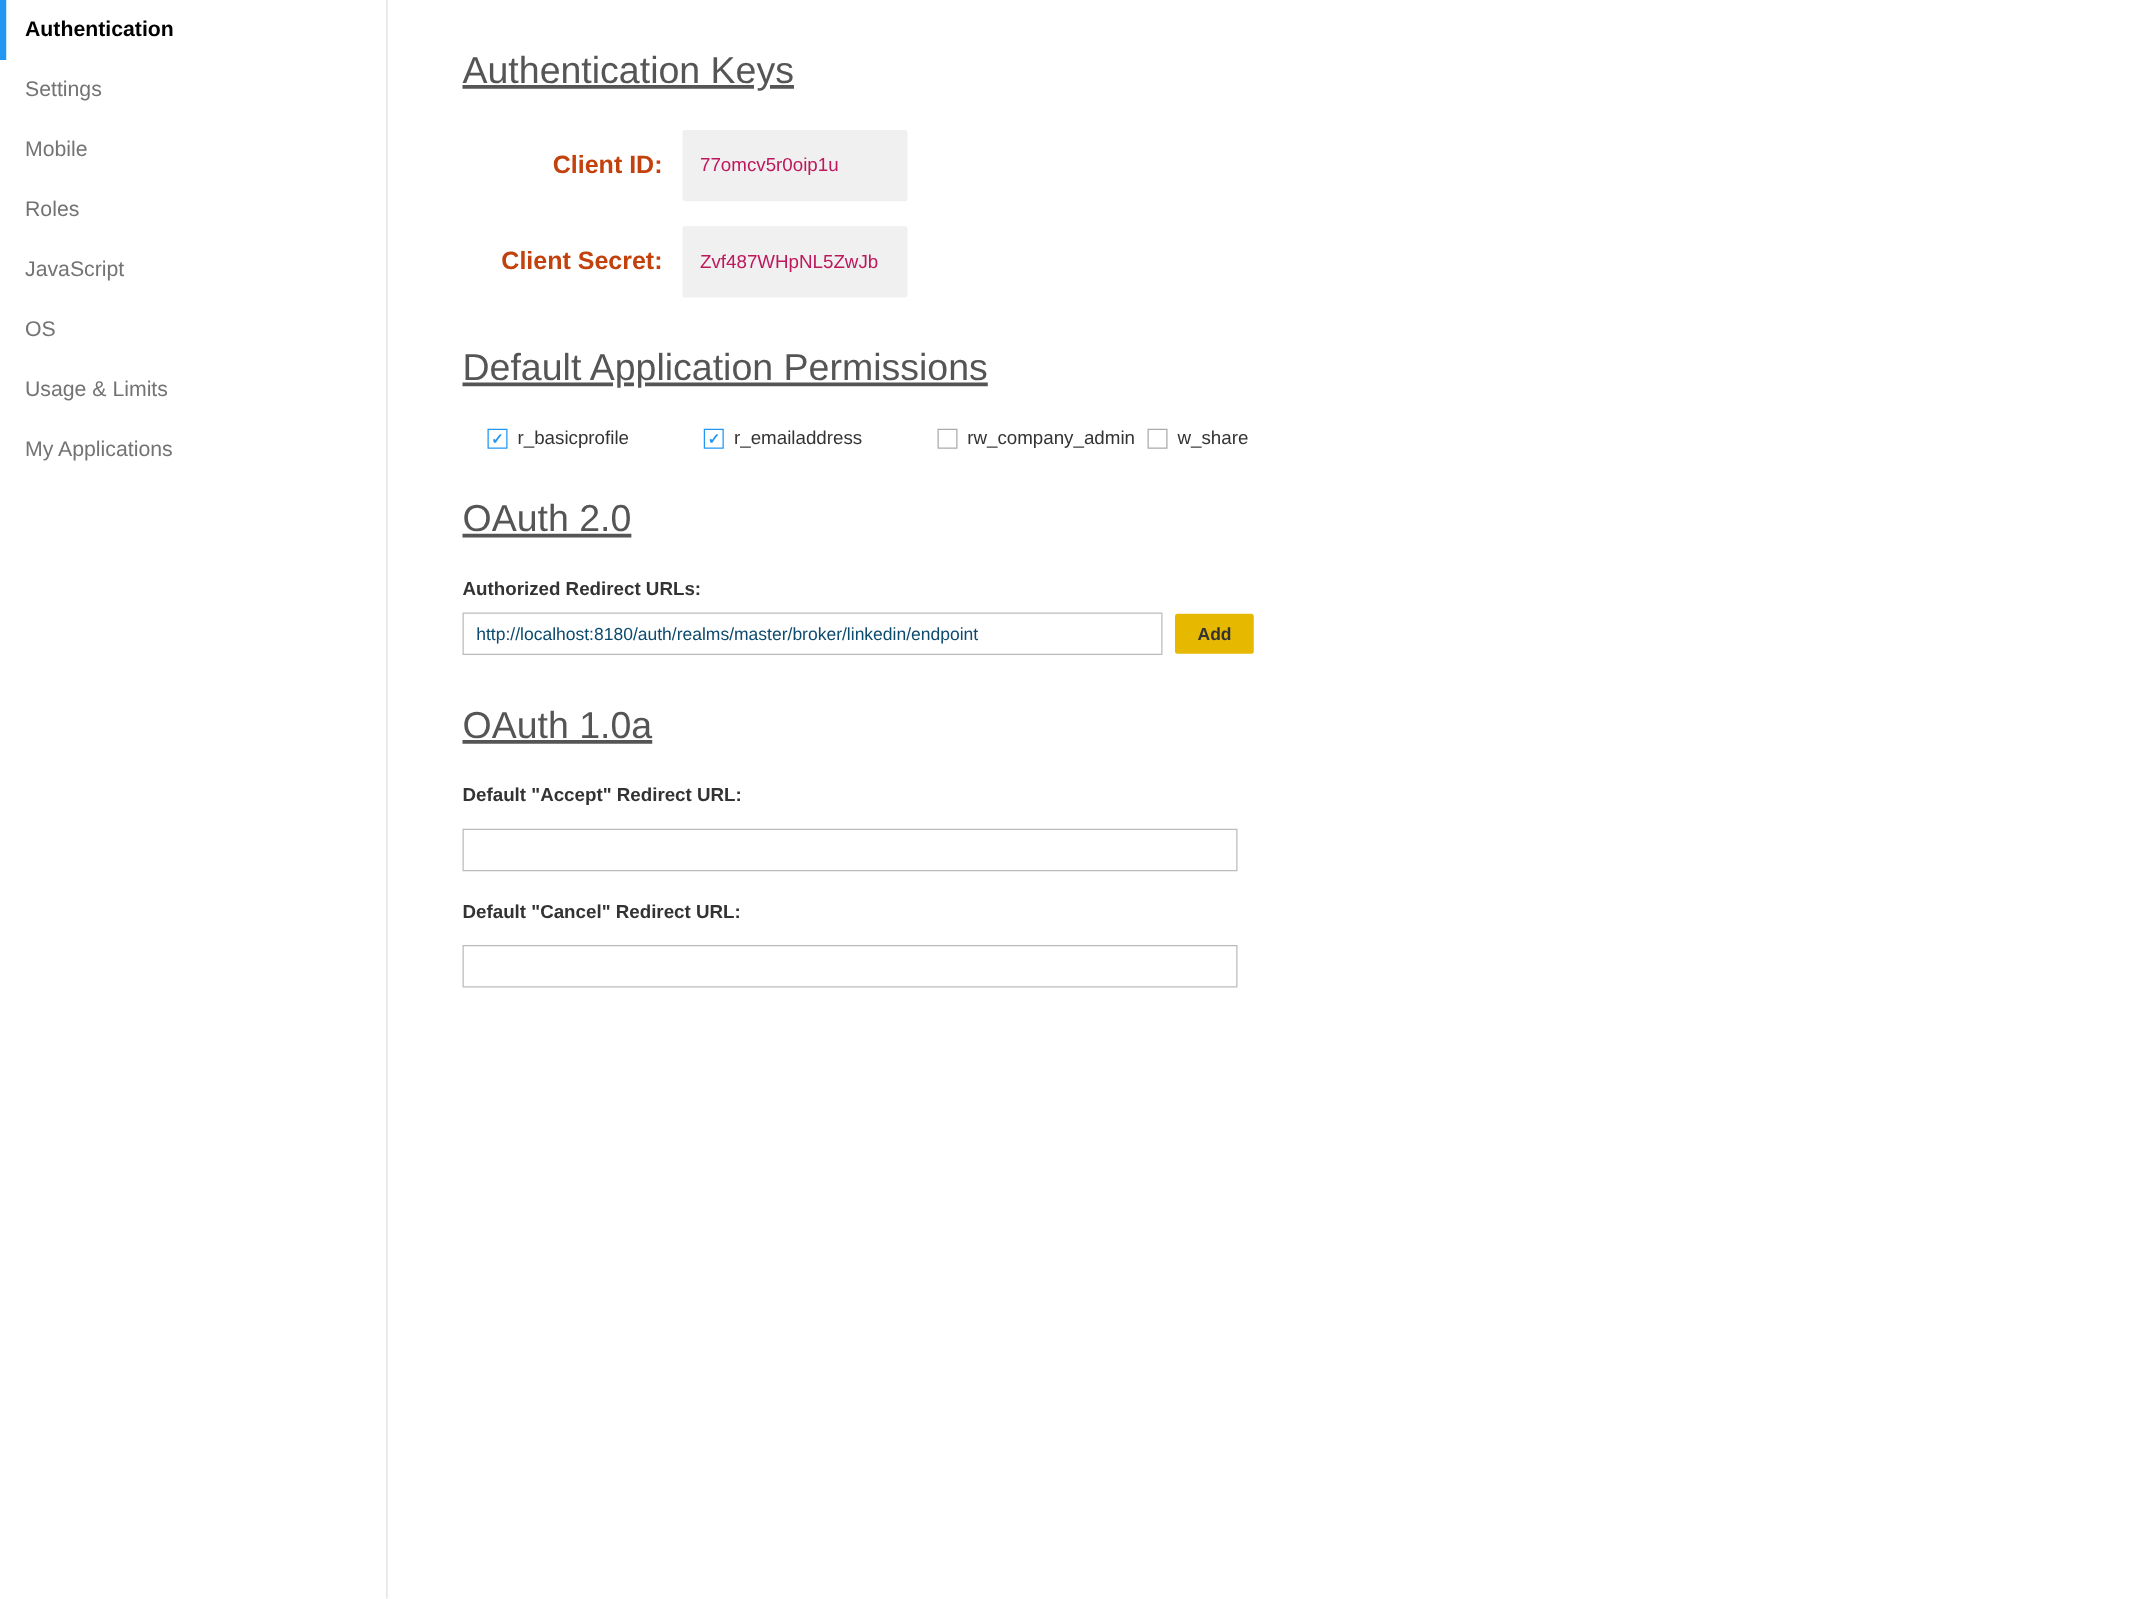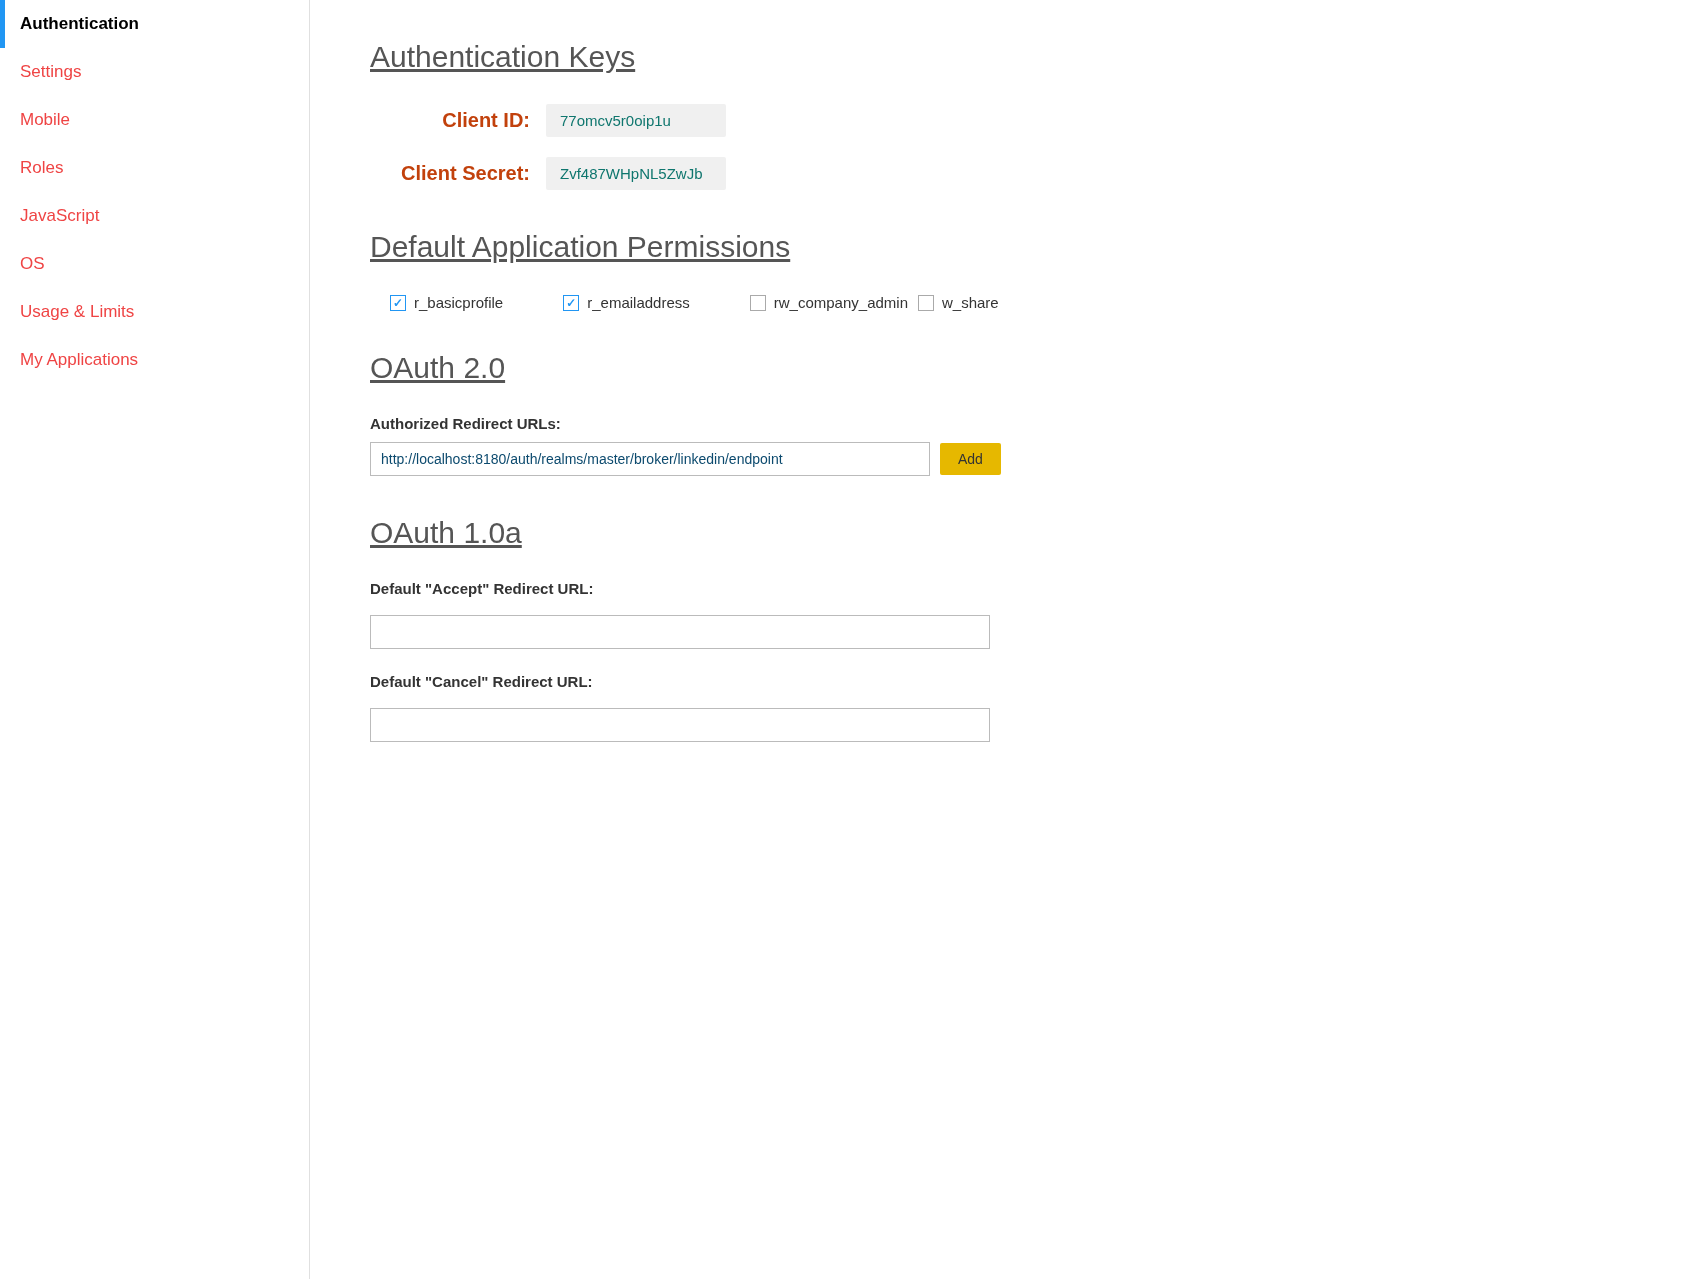--- a/index.html
+++ b/index.html
@@ -18,21 +18,21 @@
       background: #fff;
       border-right: 1px solid #e0e0e0;
     }
 
     .sidebar-item {
       display: flex;
       align-items: center;
       padding: 14px 20px 14px 20px;
       cursor: pointer;
       font-size: 17px;
-      color: #ef4444;
+      color: #737373;
       position: relative;
     }
 
     .sidebar-item.active {
       font-weight: 700;
       color: #000;
     }
 
     .sidebar-item.active::before {
       content: '';
@@ -75,23 +75,23 @@
       font-size: 20px;
       text-align: right;
       min-width: 160px;
       margin-right: 16px;
       color: #c2410c;
     }
 
     .field-value-box {
       background: #f0f0f0;
       border: none;
-      padding: 8px 14px;
+      padding: 20px 14px;
       font-size: 15px;
-      color: #0f766e;
+      color: #be185d;
       border-radius: 2px;
       min-width: 180px;
     }
 
     
     .permissions-section {
       margin-bottom: 40px;
     }
 
     .permissions-grid {
@@ -174,21 +174,21 @@
       outline: none;
       margin-top: 8px;
     }
 
     .add-button {
       background: #E6B800;
       color: #333;
       border: none;
       padding: 8px 18px;
       font-size: 14px;
-      font-weight: 400;
+      font-weight: 700;
       cursor: pointer;
       border-radius: 2px;
     }
   </style>
 </head>
 <body>
 
 <aside class="sidebar">
 <div class="sidebar-item active">Authentication</div>
     <div class="sidebar-item">Settings</div>

